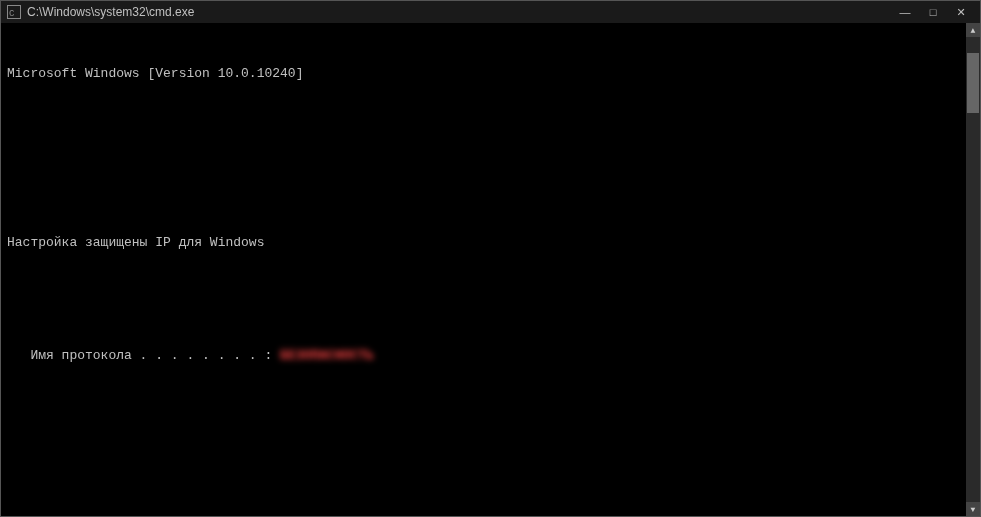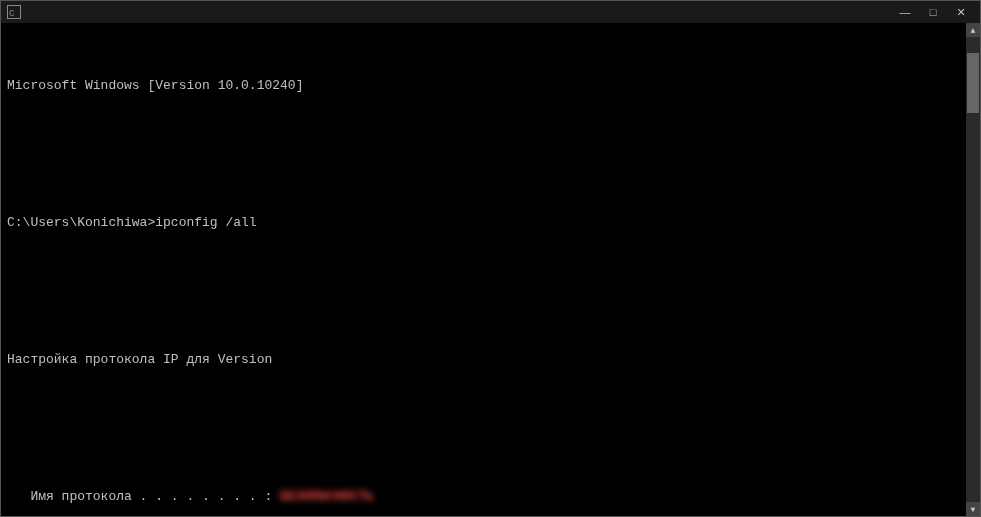--- a/index.html
+++ b/index.html
@@ -126,51 +126,50 @@
     }
 
     .blurred {
       filter: blur(3px);
       display: inline;
     }
 
     .line {
       display: block;
       min-height: 1.45em;
-      margin-top: 12px;
     }
   </style>
 </head>
 <body>
 
 <div class="window">
 
   <div class="title-bar">
     <div class="title-bar-left">
       <div class="title-bar-icon">
         <svg width="12" height="12" viewBox="0 0 12 12">
           <rect width="12" height="12" fill="#1a1a1a"></rect>
           <text x="1" y="10" fill="#888" font-size="9" font-family="Courier New">C</text>
         </svg>
       </div>
+      <span class="title-bar-text">C:\Windows\system32\cmd.exe</span>
     </div>
     <div class="title-bar-controls">
       <button class="title-bar-btn">—</button>
       <button class="title-bar-btn">□</button>
       <button class="title-bar-btn close">✕</button>
     </div>
   </div>
 
   <div class="cmd-body">
     <div class="cmd-content">
       <span class="line">Microsoft Windows [Version 10.0.10240]</span>
       <span class="line">&nbsp;</span>
-      <span class="line">C:\Users\Konichiwa&gt;ipconfig /all</span>
       <span class="line">&nbsp;</span>
-      <span class="line">Настройка протокола IP для Version</span>
+      <span class="line">Настройка защищены IP для Windows</span>
       <span class="line">&nbsp;</span>
       <span class="line"><span>   Имя протокола . . . . . . . . : </span><span class="red-text blurred">БЕЗОПАСНОСТЬ</span></span>
       
       
       
       
       
       
       
       

